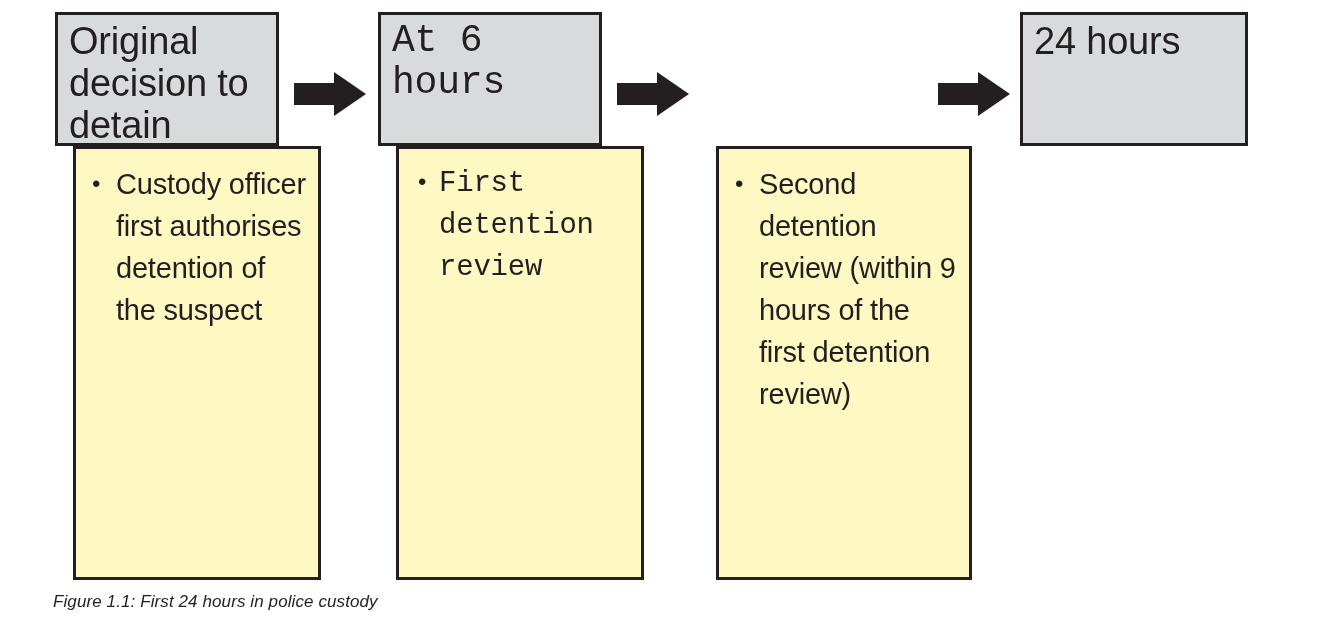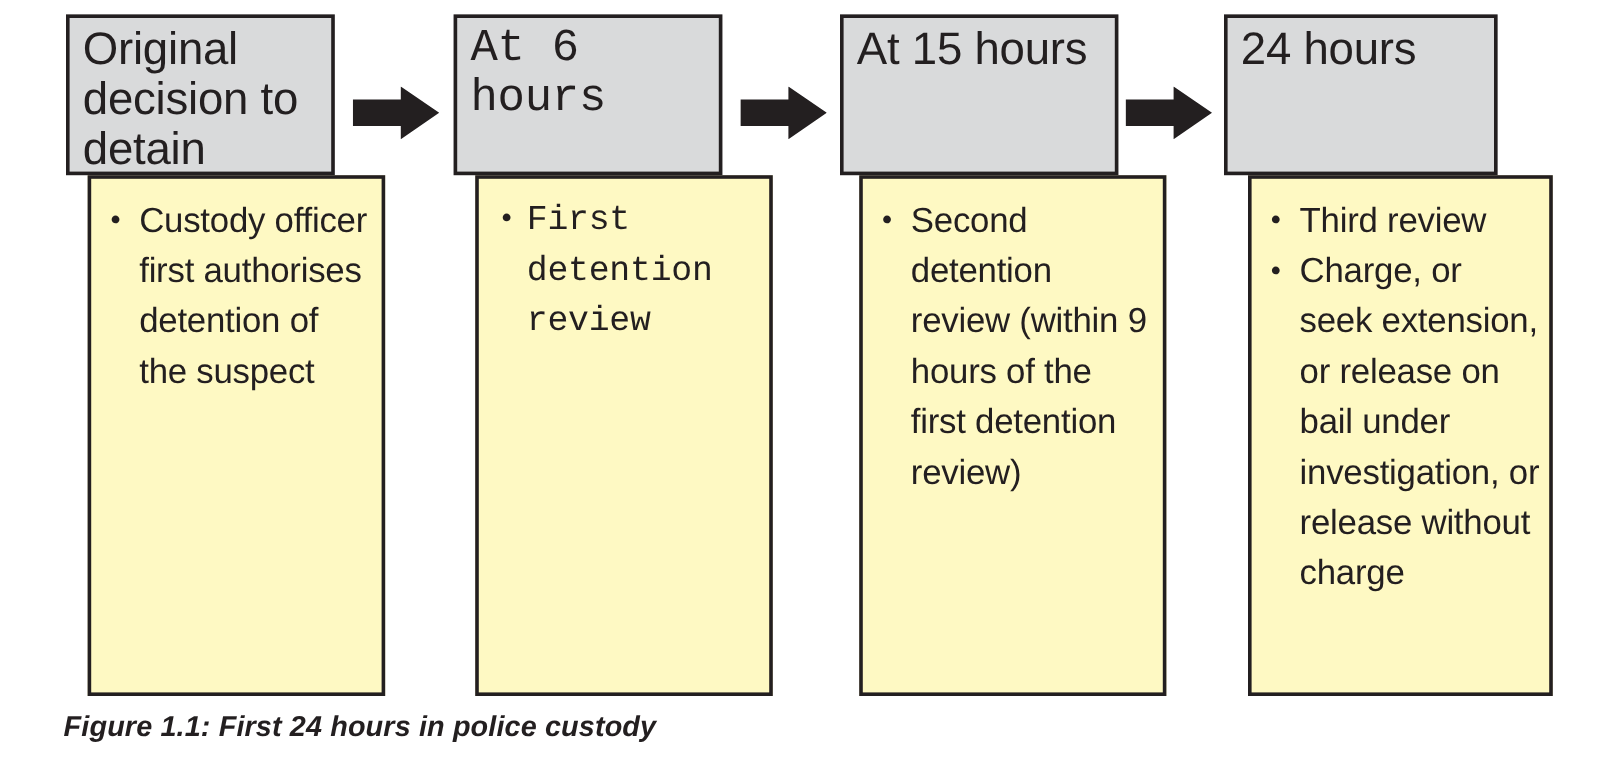--- a/index.html
+++ b/index.html
@@ -79,27 +79,26 @@
     top: 72px;
     width: 72px;
     height: 44px;
     z-index: 3;
   }
   .arrow svg { display: block; width: 72px; height: 44px; }
   .caption {
     position: absolute;
     left: 53px;
     top: 592px;
-    font-size: 24px;
+    font-size: 17px;
     font-style: italic;
     color: #231f20;
     font-family: "Liberation Sans", sans-serif;
     letter-spacing: 0.1px;
     white-space: nowrap;
-    font-weight: bold;
   }
   
   #stage-0 { left: 55px;   width: 270px; }
   #stage-1 { left: 378px;  width: 270px; font-family: Liberation Mono, monospace; }
   #stage-2 { left: 700px;  width: 272px; }
   #stage-3 { left: 1020px; width: 274px; }
 
   #stage-2 .header-box { width: 232px; }
   #stage-2 .body-box   { left: 16px; width: 256px; }
   #stage-3 .header-box { width: 228px; }
@@ -142,43 +141,34 @@
     </div>
   </div>
 
   <div class="arrow" id="arrow-1">
     <svg viewBox="0 0 72 44" xmlns="http://www.w3.org/2000/svg" aria-hidden="true">
       <polygon points="0,11 40,11 40,0 72,22 40,44 40,33 0,33" fill="#231f20"></polygon>
     </svg>
   </div>
 
   <div class="stage" id="stage-2">
-    <div class="header-box">
-      <div class="header-label">At 15 hours</div>
-    </div>
     <div class="body-box">
       <ul class="bullet-list">
         <li class="bullet-item">Second detention review (within 9 hours of the first detention review)</li>
       </ul>
     </div>
   </div>
 
   <div class="arrow" id="arrow-2">
     <svg viewBox="0 0 72 44" xmlns="http://www.w3.org/2000/svg" aria-hidden="true">
       <polygon points="0,11 40,11 40,0 72,22 40,44 40,33 0,33" fill="#231f20"></polygon>
     </svg>
   </div>
 
   <div class="stage" id="stage-3">
     <div class="header-box">
       <div class="header-label">24 hours</div>
     </div>
-    <div class="body-box">
-      <ul class="bullet-list">
-        <li class="bullet-item">Third review</li>
-        <li class="bullet-item">Charge, or seek extension, or release on bail under investigation, or release without charge</li>
-      </ul>
-    </div>
   </div>
 
   <div class="caption">Figure 1.1: First 24 hours in police custody</div>
 
 </div>
 
 </body></html>

